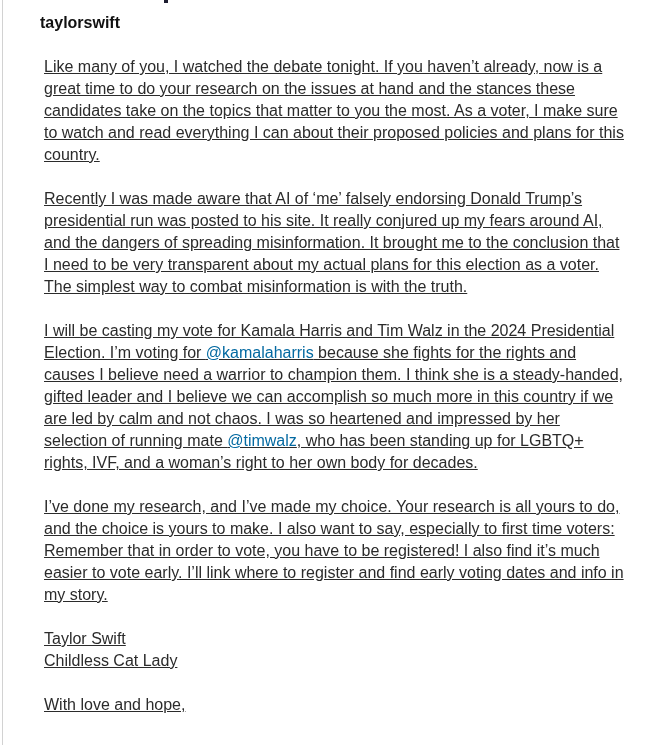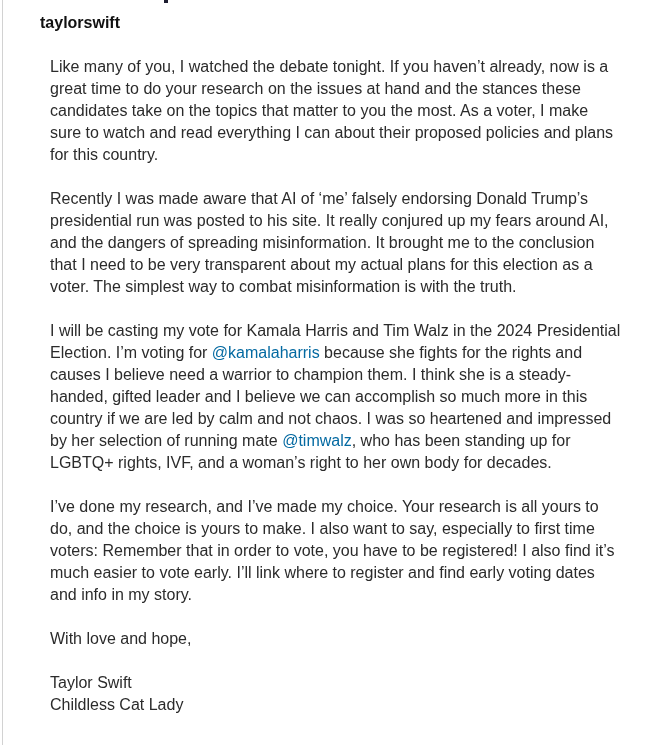--- a/index.html
+++ b/index.html
@@ -38,21 +38,22 @@
     line-height: 22px;
     letter-spacing: 0;
   }
   .username {
     font-weight: bold;
     font-size: 16px;
     color: #111111;
     line-height: 22px;
   }
   .content p {
-    margin: 22px 10px;
+    margin: 22px 4px;
+    text-decoration: underline;
   }
   a.mention {
     color: #0369a1;
     text-decoration: none;
     cursor: pointer;
   }
 </style>
 </head>
 <body>
 
@@ -64,17 +65,17 @@
     <div class="username">taylorswift</div>
 
     <p>Like many of you, I watched the debate tonight. If you haven’t already, now is a great time to do your research on the issues at hand and the stances these candidates take on the topics that matter to you the most. As a voter, I make sure to watch and read everything I can about their proposed policies and plans for this country.</p>
 
     <p>Recently I was made aware that AI of ‘me’ falsely endorsing Donald Trump’s presidential run was posted to his site. It really conjured up my fears around AI, and the dangers of spreading misinformation. It brought me to the conclusion that I need to be very transparent about my actual plans for this election as a voter. The simplest way to combat misinformation is with the truth.</p>
 
     <p><span>I will be casting my vote for Kamala Harris and Tim Walz in the 2024 Presidential Election. I’m voting for </span><a class="mention">@kamalaharris</a><span> because she fights for the rights and causes I believe need a warrior to champion them. I think she is a steady-handed, gifted leader and I believe we can accomplish so much more in this country if we are led by calm and not chaos. I was so heartened and impressed by her selection of running mate </span><a class="mention">@timwalz</a><span>, who has been standing up for LGBTQ+ rights, IVF, and a woman’s right to her own body for decades.</span></p>
 
     <p>I’ve done my research, and I’ve made my choice. Your research is all yours to do, and the choice is yours to make. I also want to say, especially to first time voters: Remember that in order to vote, you have to be registered! I also find it’s much easier to vote early. I’ll link where to register and find early voting dates and info in my story.</p>
 
+    <p><span>Taylor Swift</span><br><span>Childless Cat Lady</span></p>
+
     <p>With love and hope,</p>
-
-    <p><span>Taylor Swift</span><br><span>Childless Cat Lady</span></p>
   </div>
 </div>
 
 </body></html>

